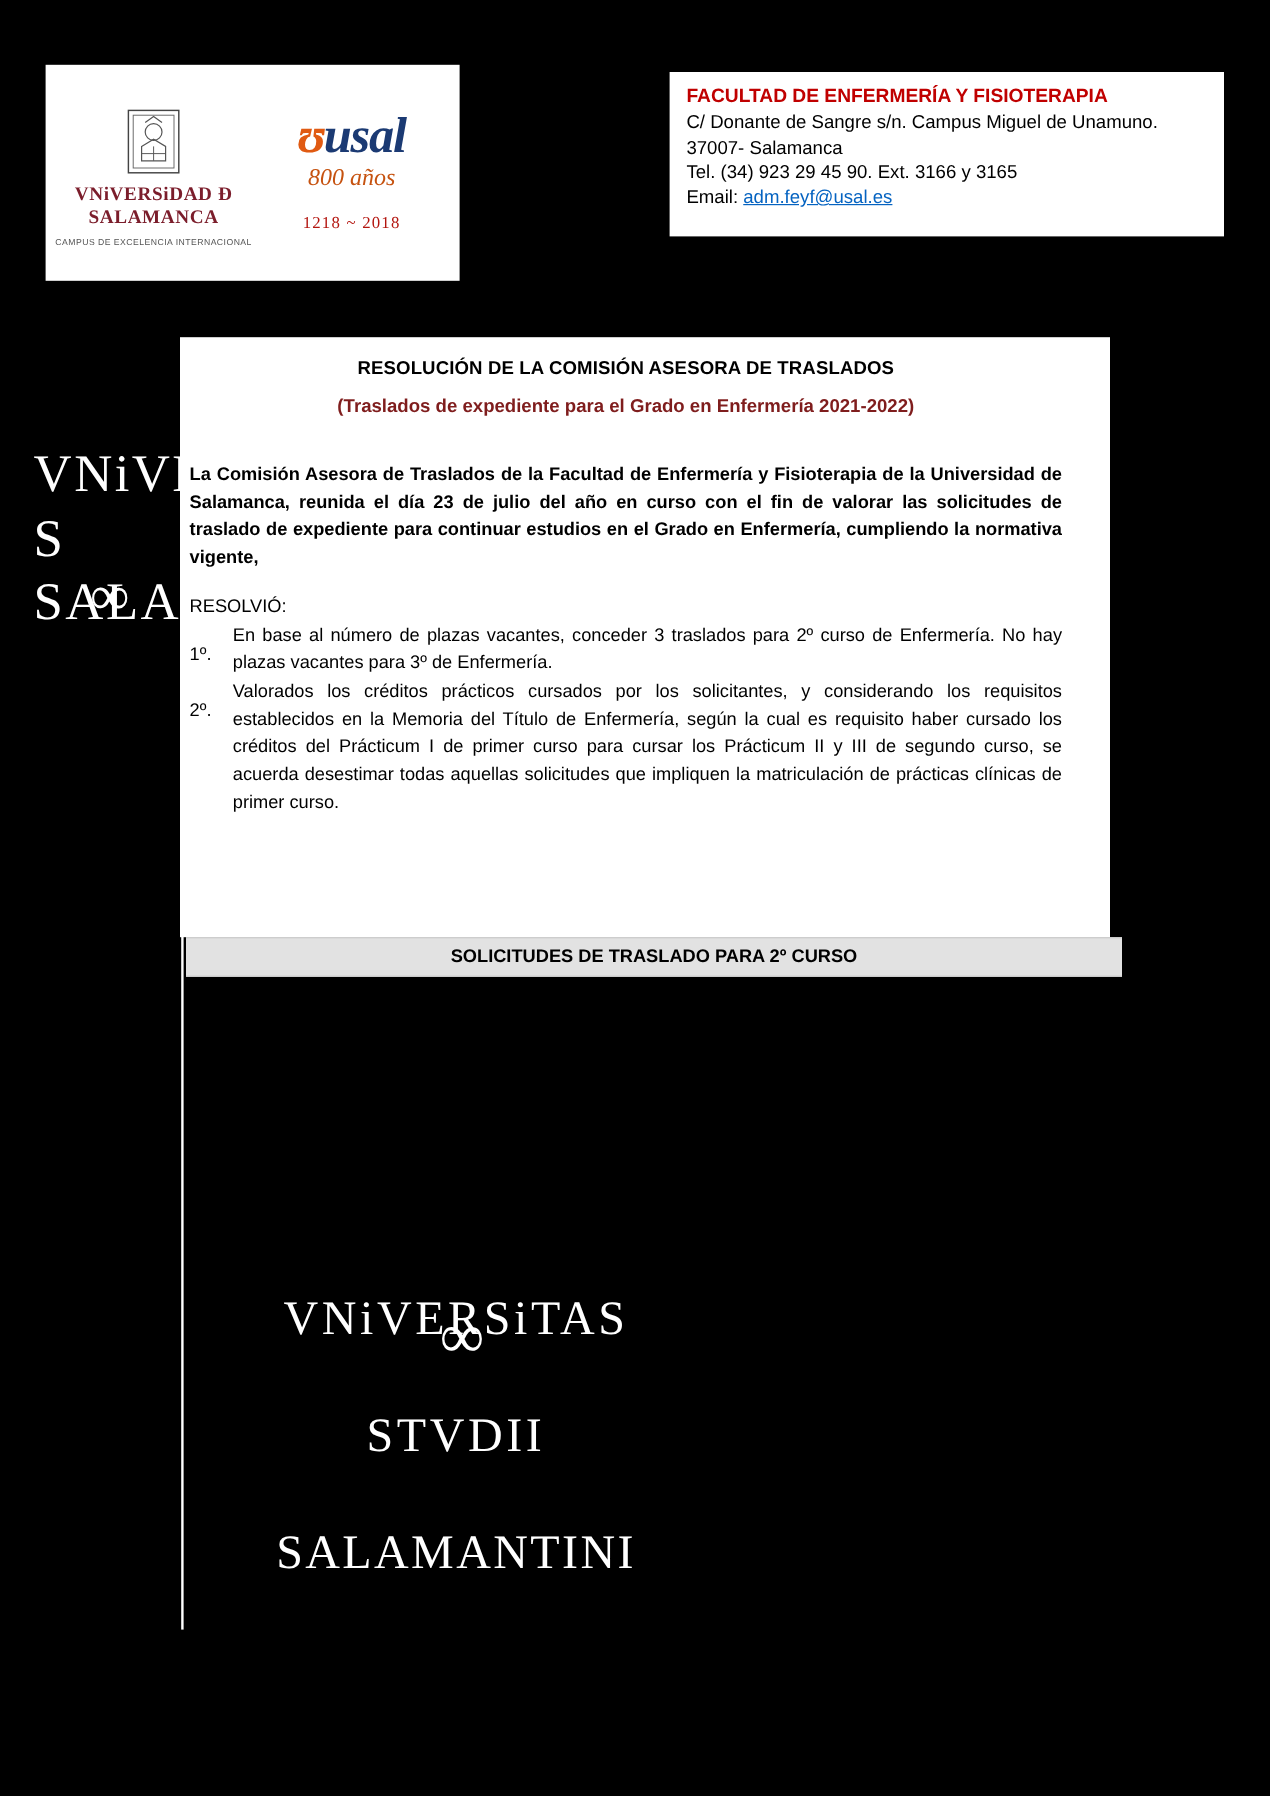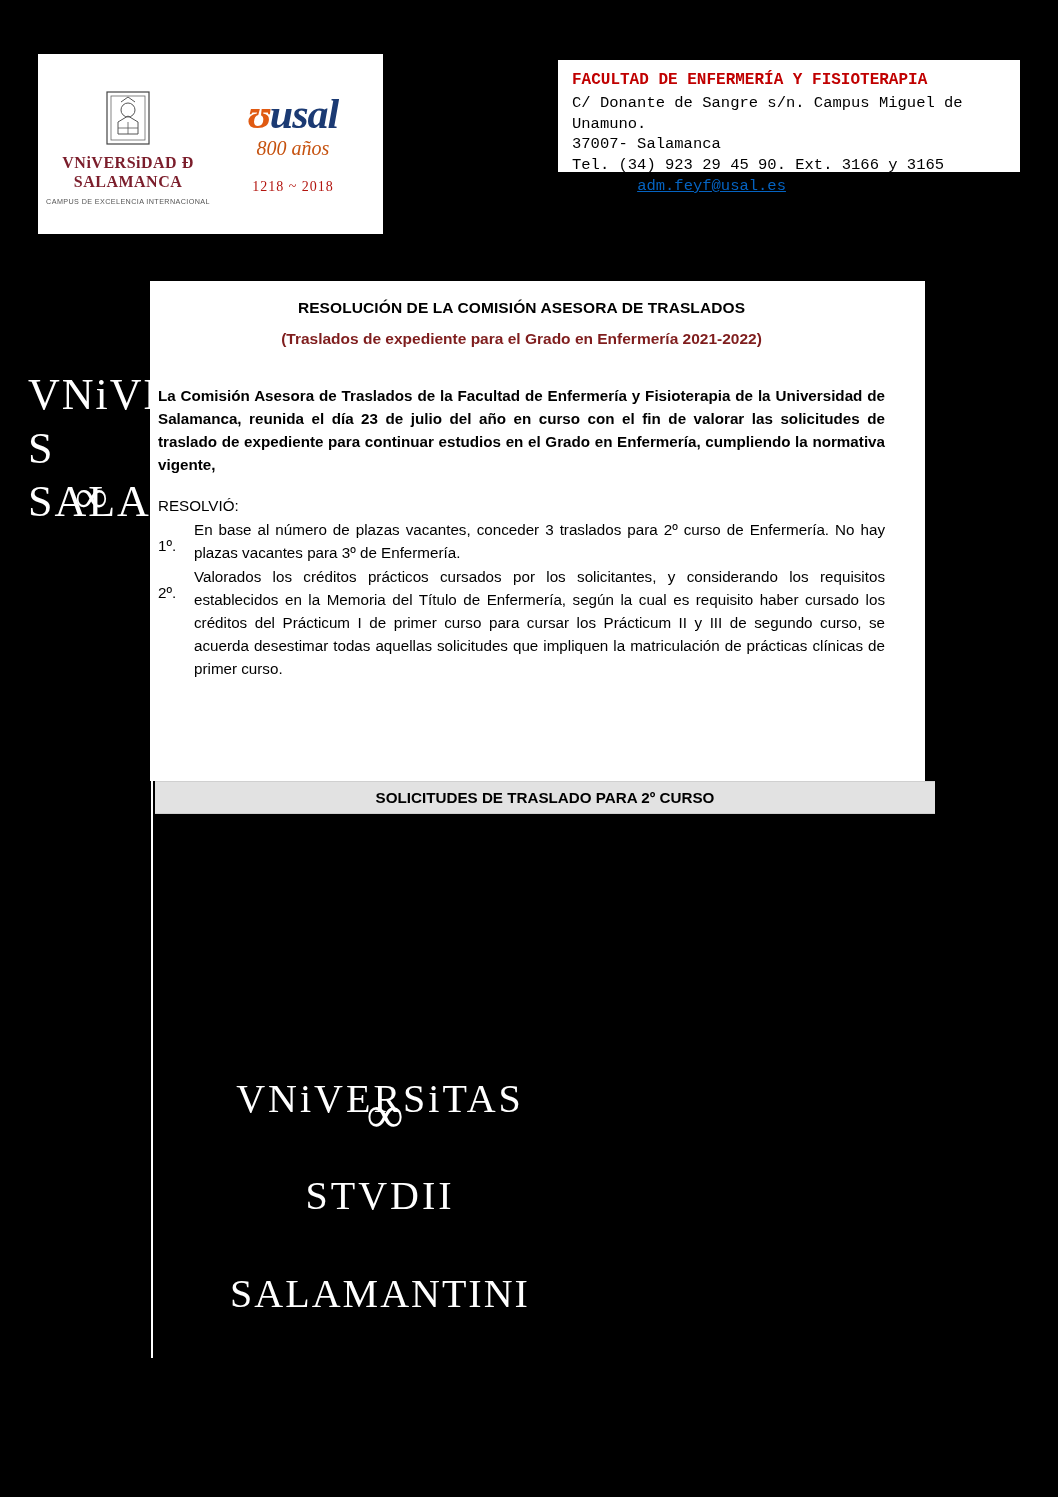--- a/index.html
+++ b/index.html
@@ -92,25 +92,25 @@
     letter-spacing: 1px;
     margin-top: 19px;
   }
 
   
   .contact-box {
     position: absolute;
     left: 558px;
     top: 60px;
     width: 462px;
-    height: 112px;
+    height: 137px;
     background: #ffffff;
     padding: 10px 12px 0 14px;
     box-sizing: border-box;
-    font-family: Liberation Mono, monospace;
+    font-family: Liberation Sans, sans-serif;
     font-size: 15.5px;
     color: #000000;
     line-height: 1.33;
   }
   .contact-box .faculty {
     color: #c00000;
     font-weight: bold;
     font-size: 16px;
     margin-bottom: 2px;
   }

